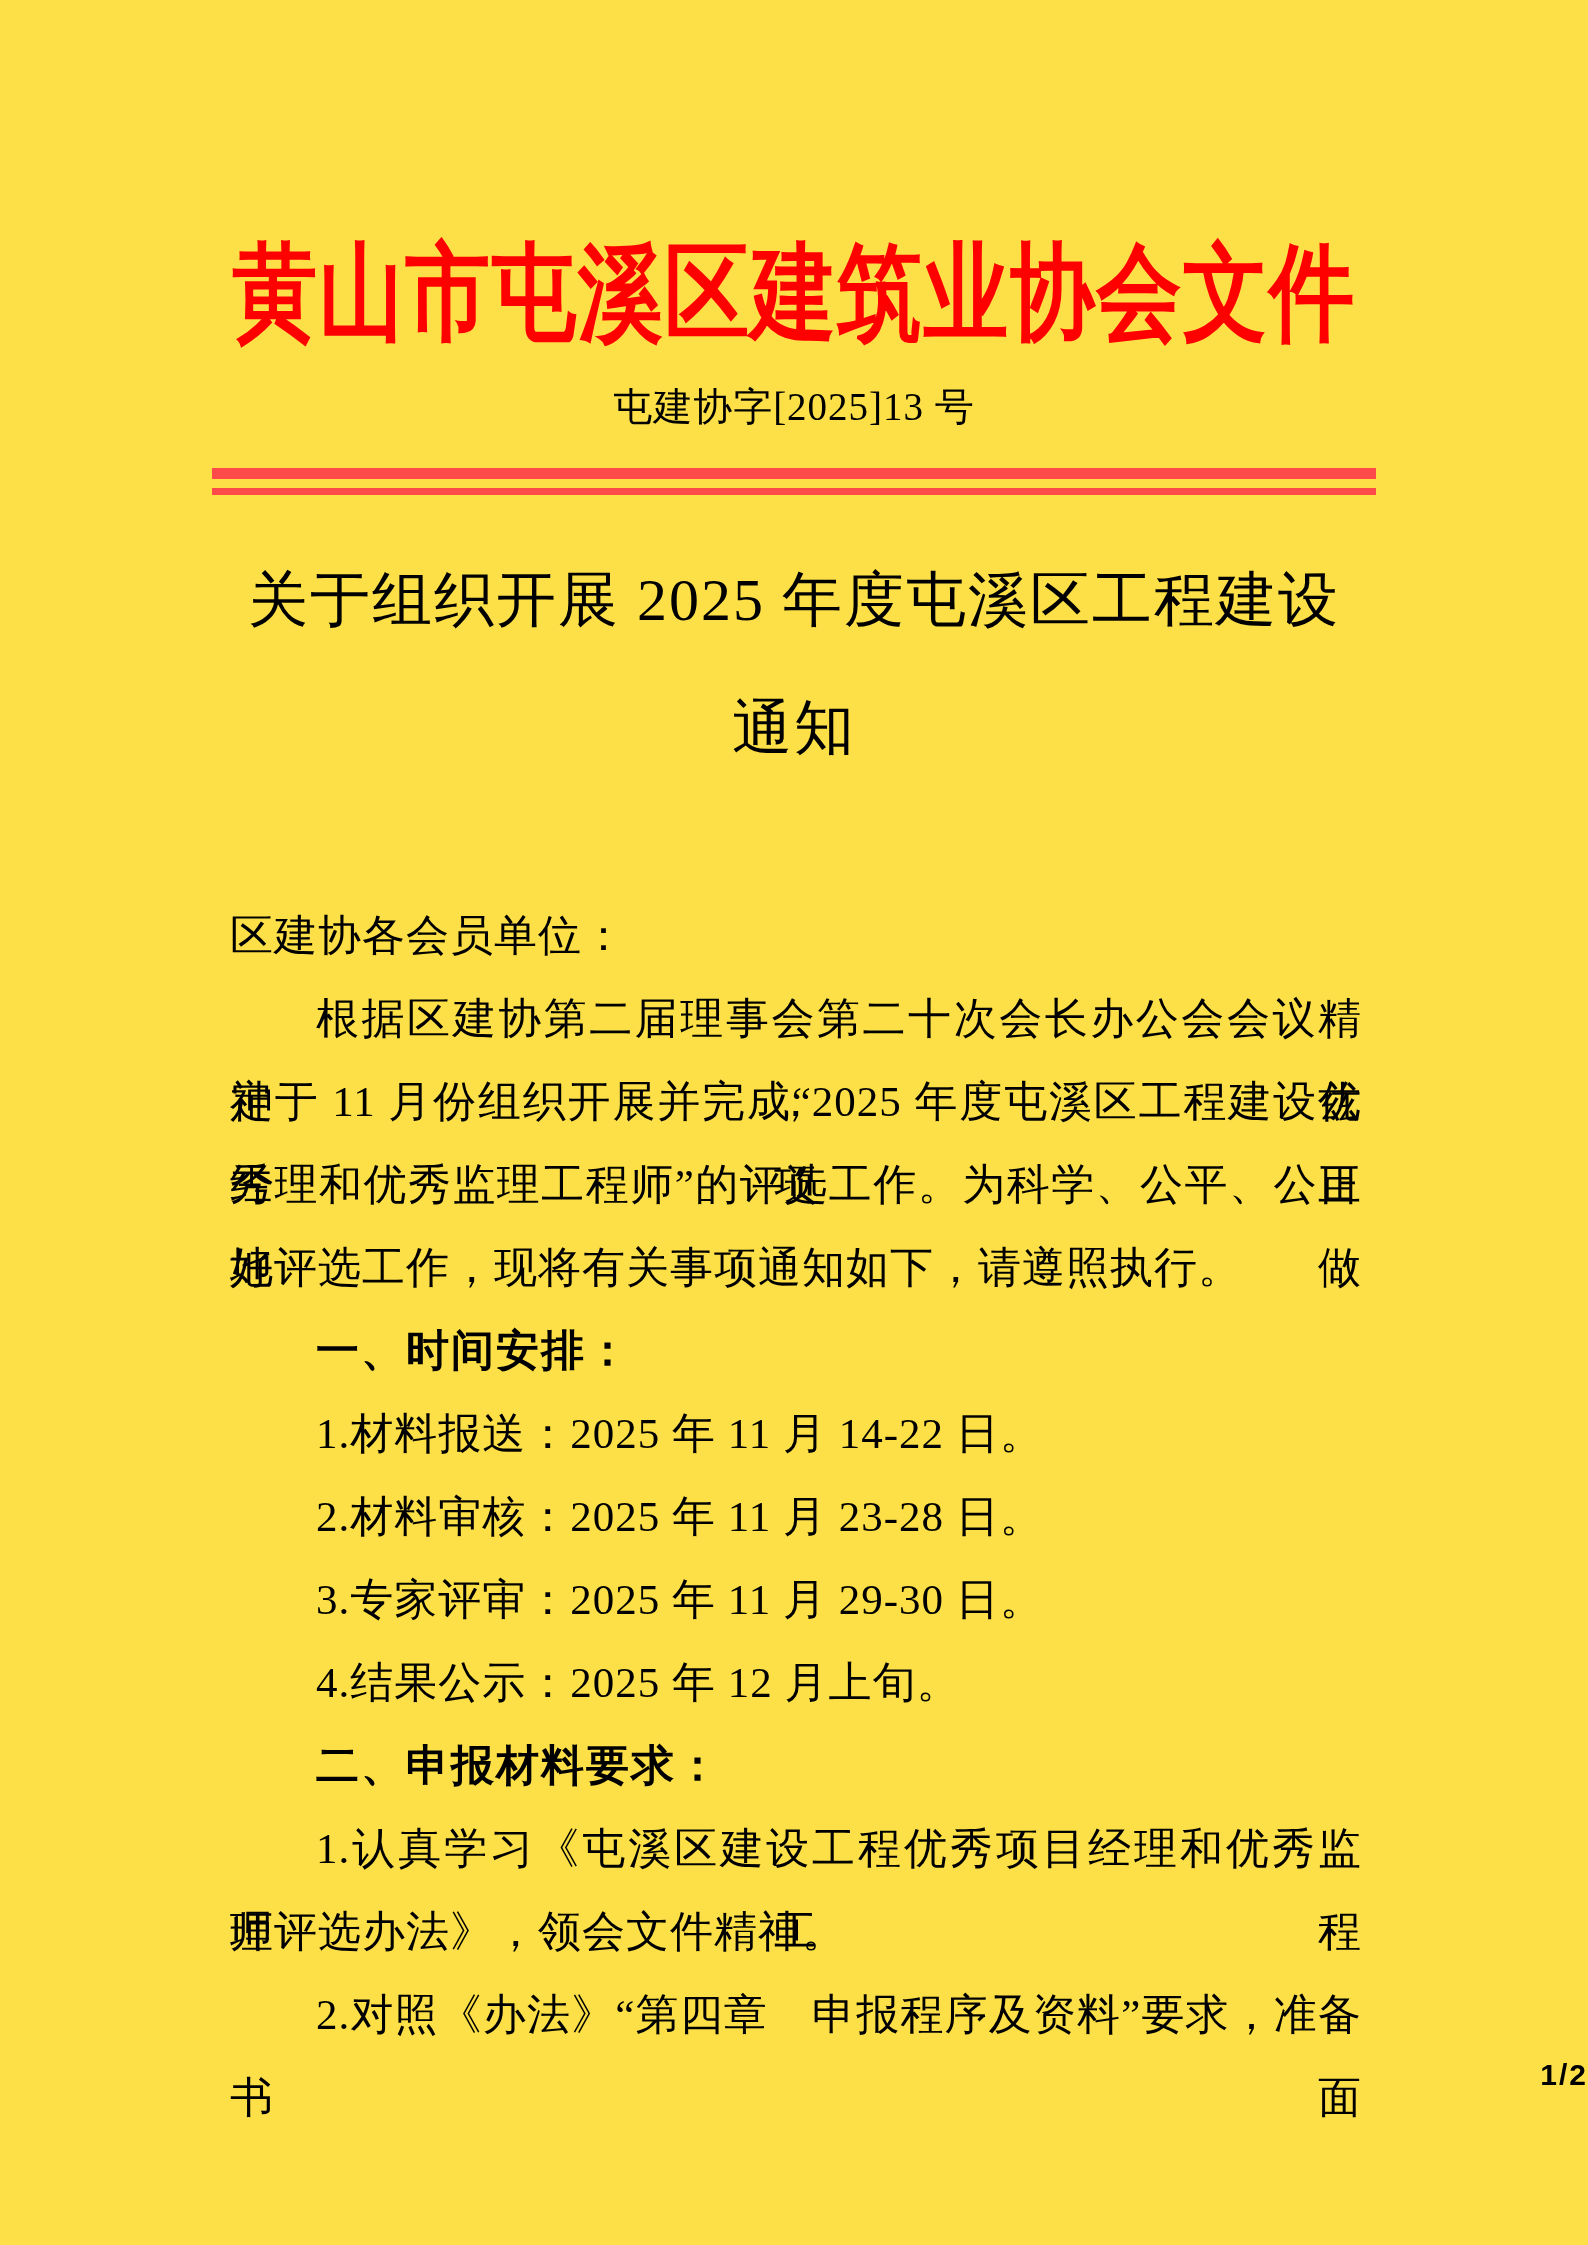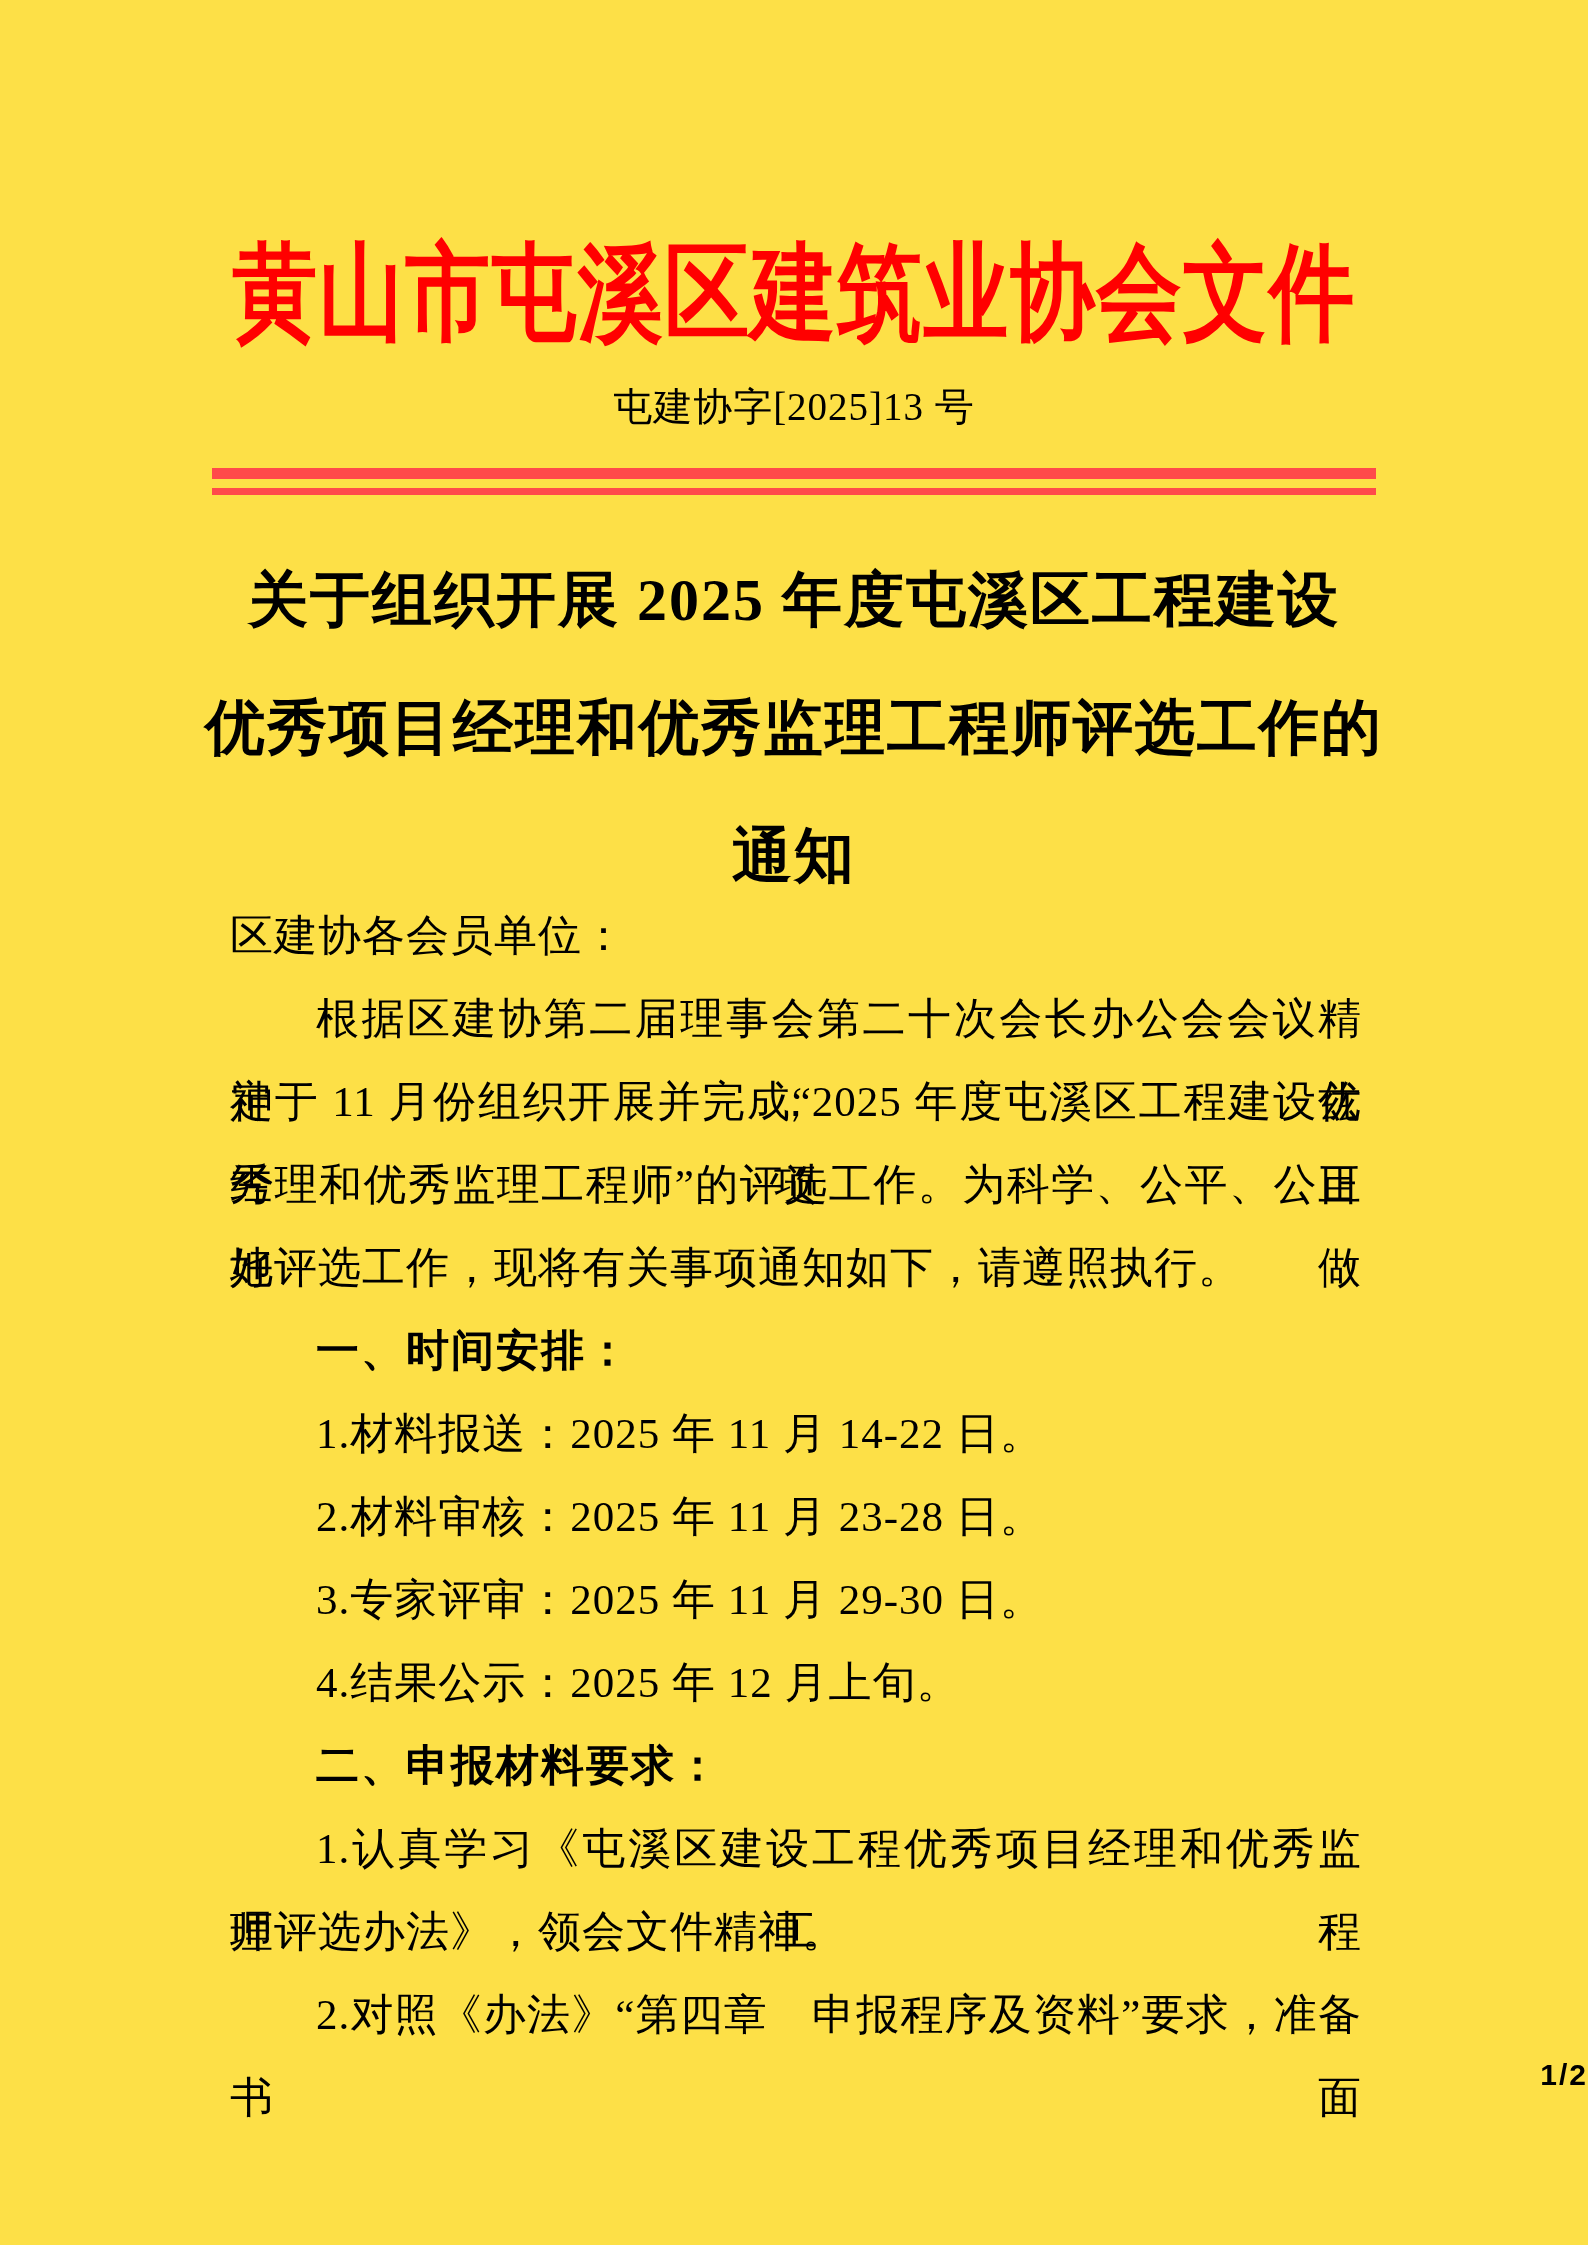--- a/index.html
+++ b/index.html
@@ -61,21 +61,21 @@
   .rule-bottom { height: 7px;  background: #ff4a4a; }
 
   
   .doc-title {
     position: absolute;
     top: 536px;
     left: 0;
     width: 100%;
     text-align: center;
     font-size: 60px;
-    font-weight: 700;
+    font-weight: 400;
     line-height: 128px;
     letter-spacing: 2px;
   }
 
   
   .body-text {
     position: absolute;
     top: 894px;
     left: 230px;
     width: 1132px;
@@ -126,21 +126,20 @@
   <div class="doc-number">屯建协字[2025]13 号</div>
 
   <div class="rules">
     <div class="rule-top"></div>
     <div class="rule-gap"></div>
     <div class="rule-bottom"></div>
   </div>
 
   <div class="doc-title">
     <div>关于组织开展 2025 年度屯溪区工程建设</div>
-    <div>优秀项目经理和优秀监理工程师评选工作的</div>
     <div>通知</div>
   </div>
 
   <div class="body-text">
     <div class="line">区建协各会员单位：</div>
     <div class="line indent just">根据区建协第二届理事会第二十次会长办公会会议精神，兹</div>
     <div class="line just">定于 11 月份组织开展并完成“2025 年度屯溪区工程建设优秀项目</div>
     <div class="line just">经理和优秀监理工程师”的评选工作。为科学、公平、公正地做</div>
     <div class="line">好评选工作，现将有关事项通知如下，请遵照执行。</div>
     <div class="line indent hei">一、时间安排：</div>

